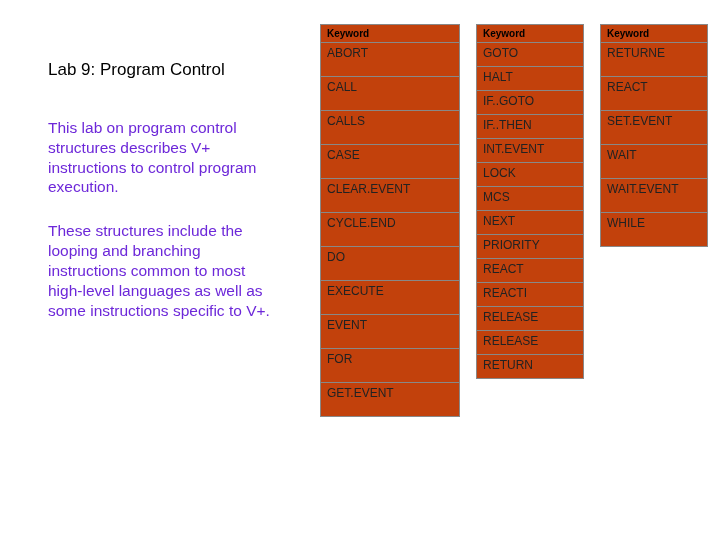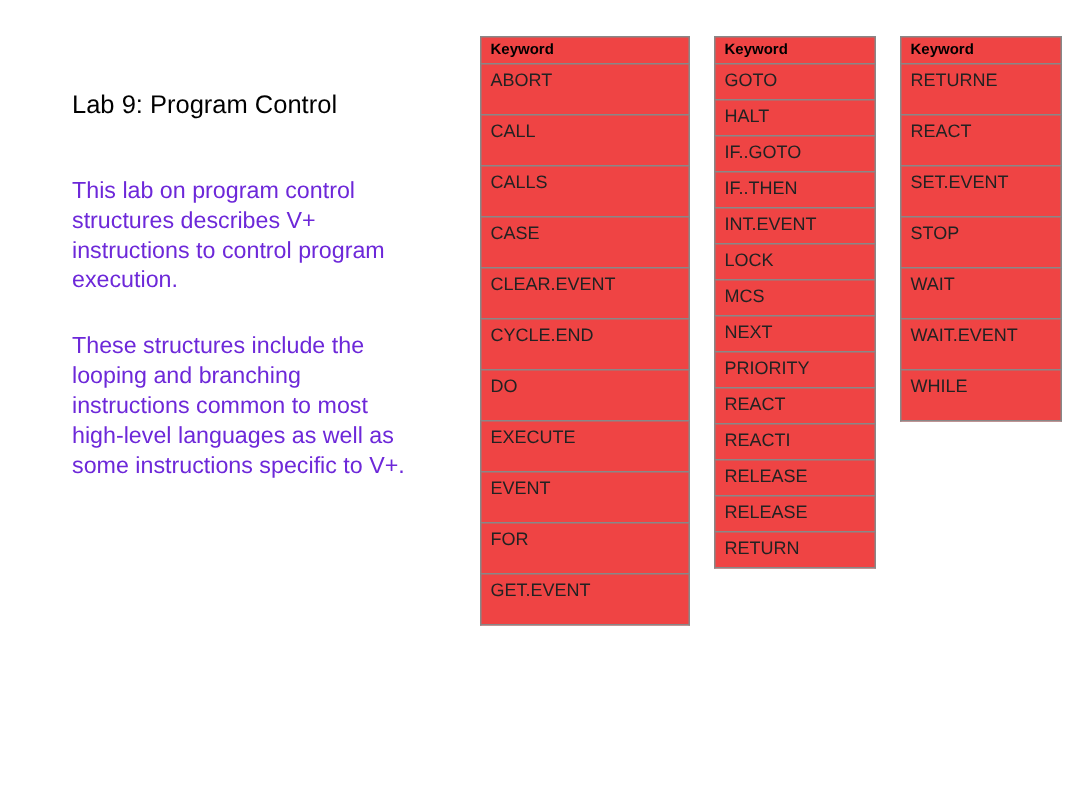--- a/index.html
+++ b/index.html
@@ -29,21 +29,21 @@
   .tables {
     position: absolute;
     top: 24px;
     left: 320px;
     display: flex;
     gap: 16px;
     align-items: flex-start;
   }
   .kw-table {
     border-collapse: collapse;
-    background: #ef4444;
+    background: #c2410c;
   }
   .kw-table th, .kw-table td {
     border: 1px solid #888;
     font-size: 12px;
     text-align: left;
     padding: 3px 6px 2px 6px;
     color: #222;
     font-weight: normal;
     vertical-align: top;
   }
@@ -178,23 +178,20 @@
           <tr>
             <td>RETURNE</td>
           </tr>
           <tr>
             <td>REACT</td>
           </tr>
           <tr>
             <td>SET.EVENT</td>
           </tr>
           <tr>
-            <td>STOP</td>
-          </tr>
-          <tr>
             <td>WAIT</td>
           </tr>
           <tr>
             <td>WAIT.EVENT</td>
           </tr>
           <tr>
             <td>WHILE</td>
           </tr>
         </tbody>
     </table>

